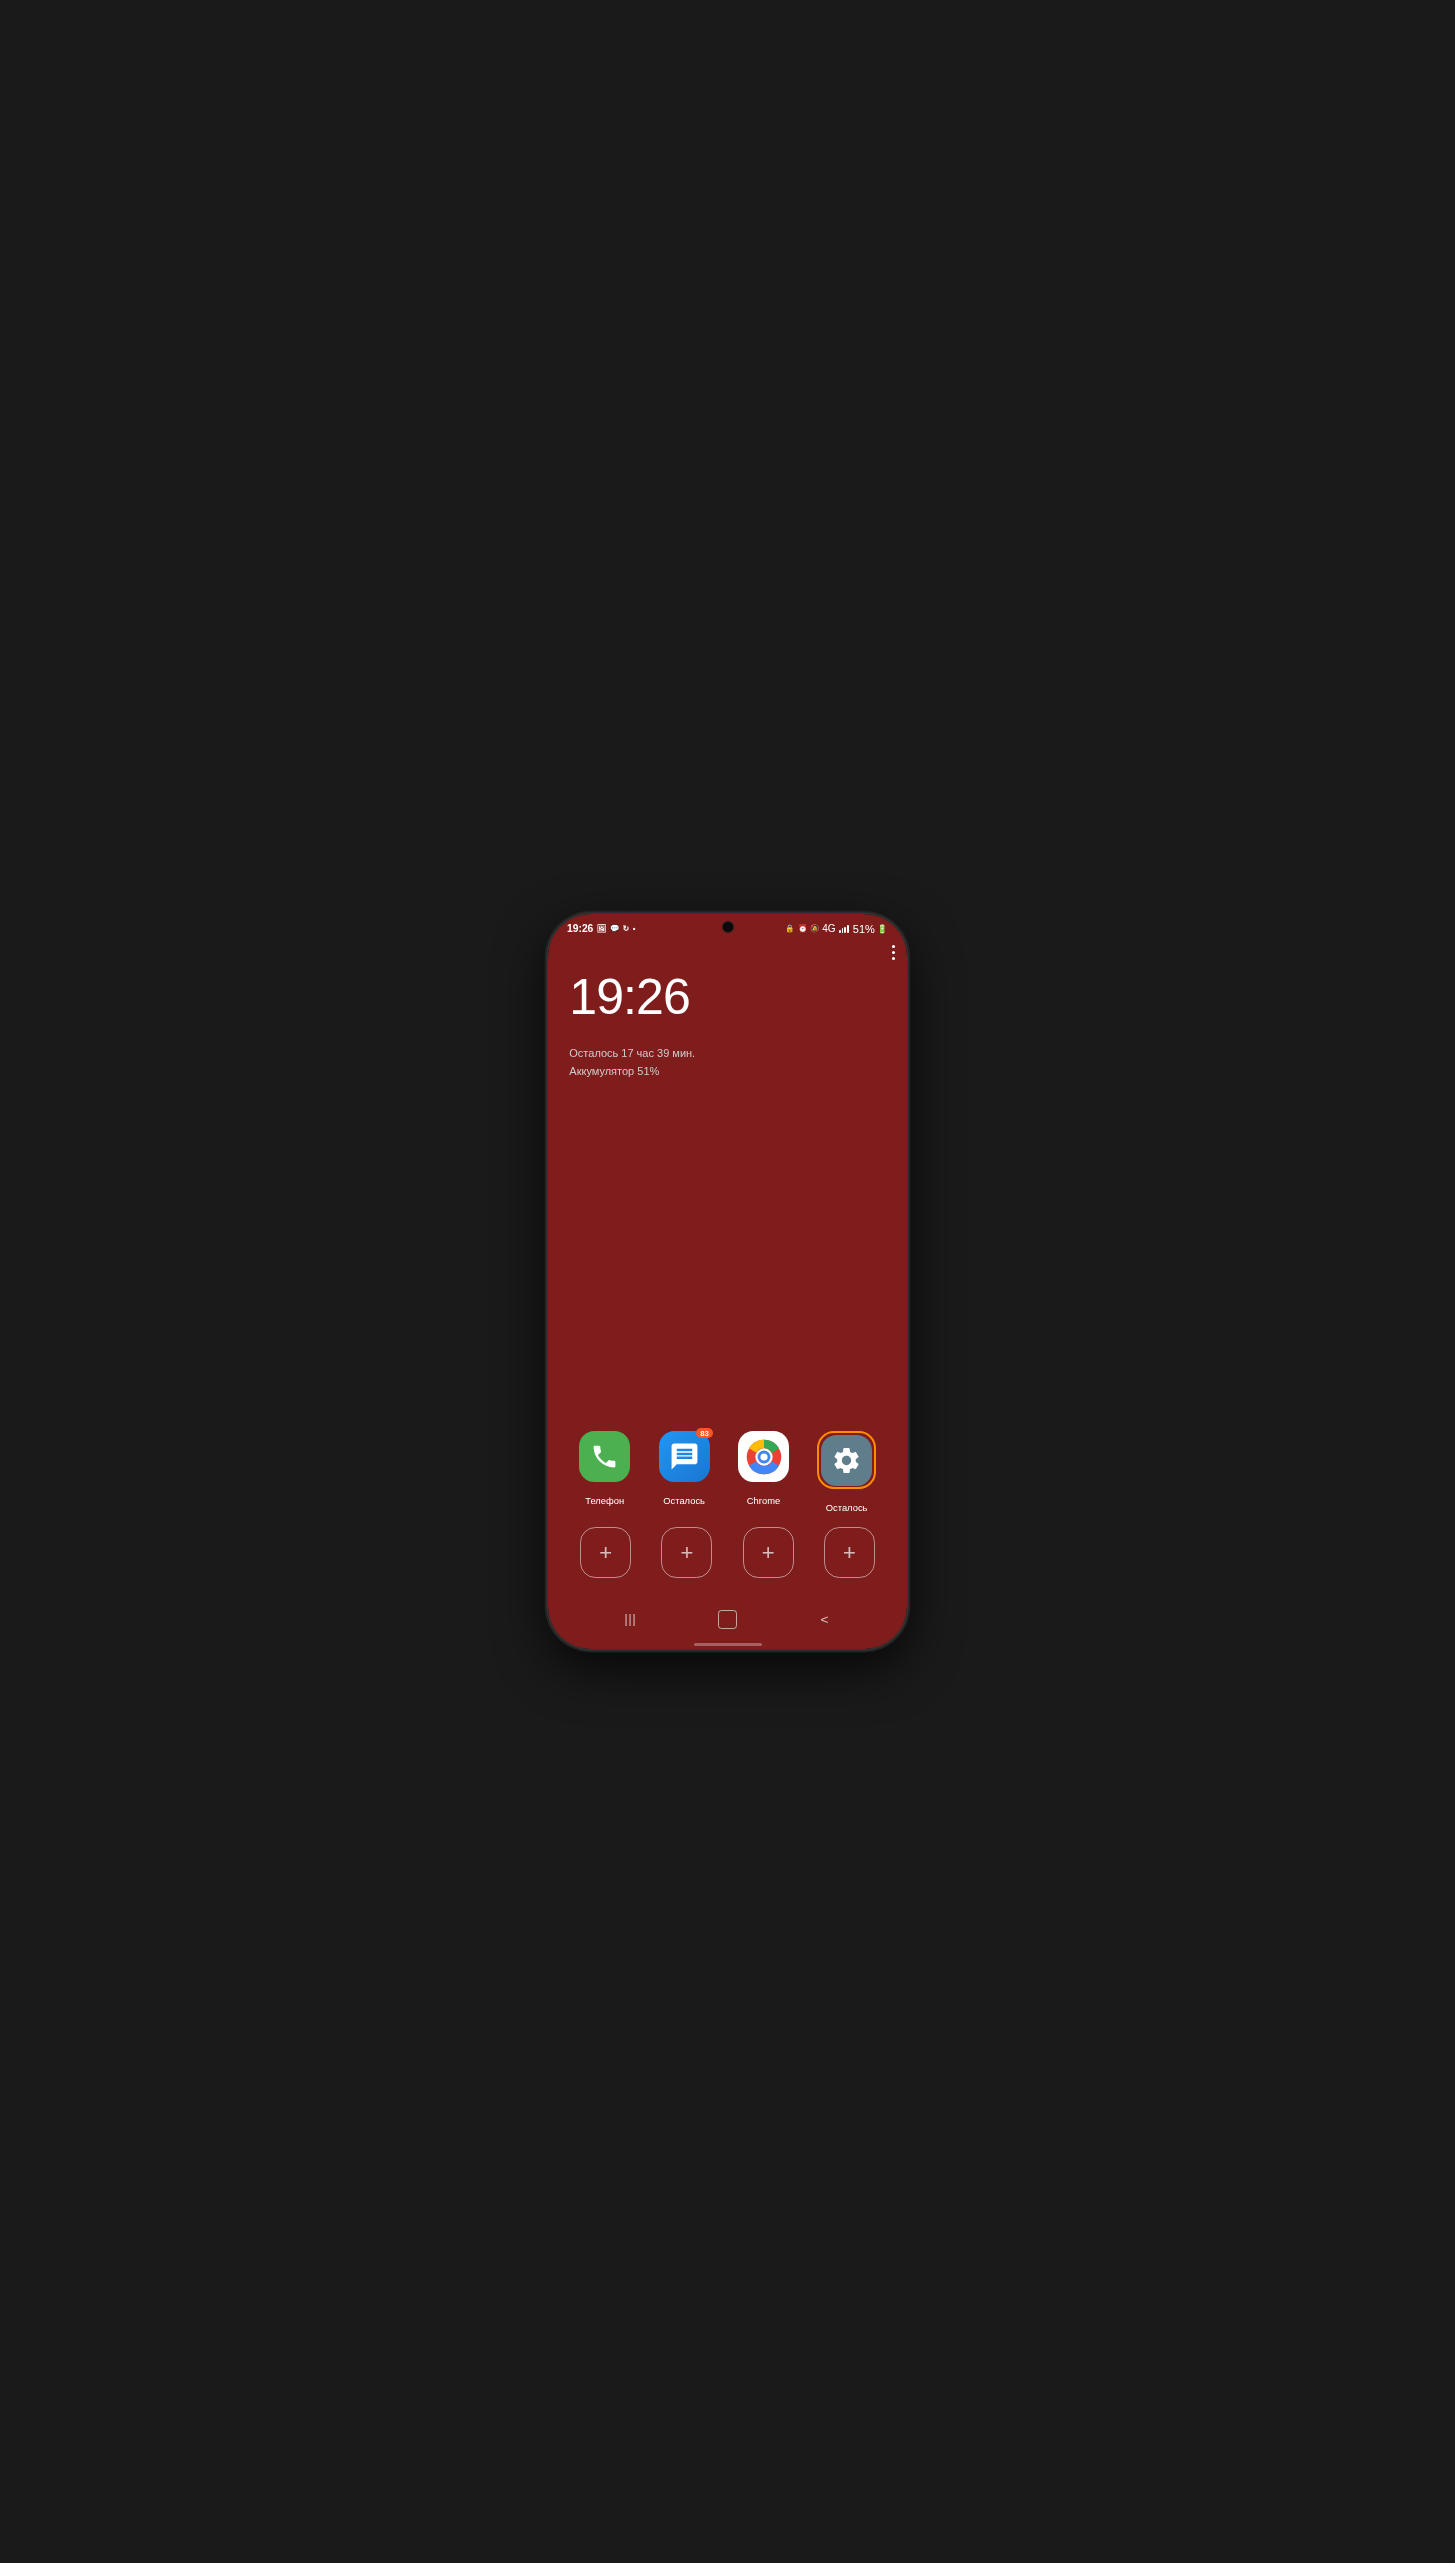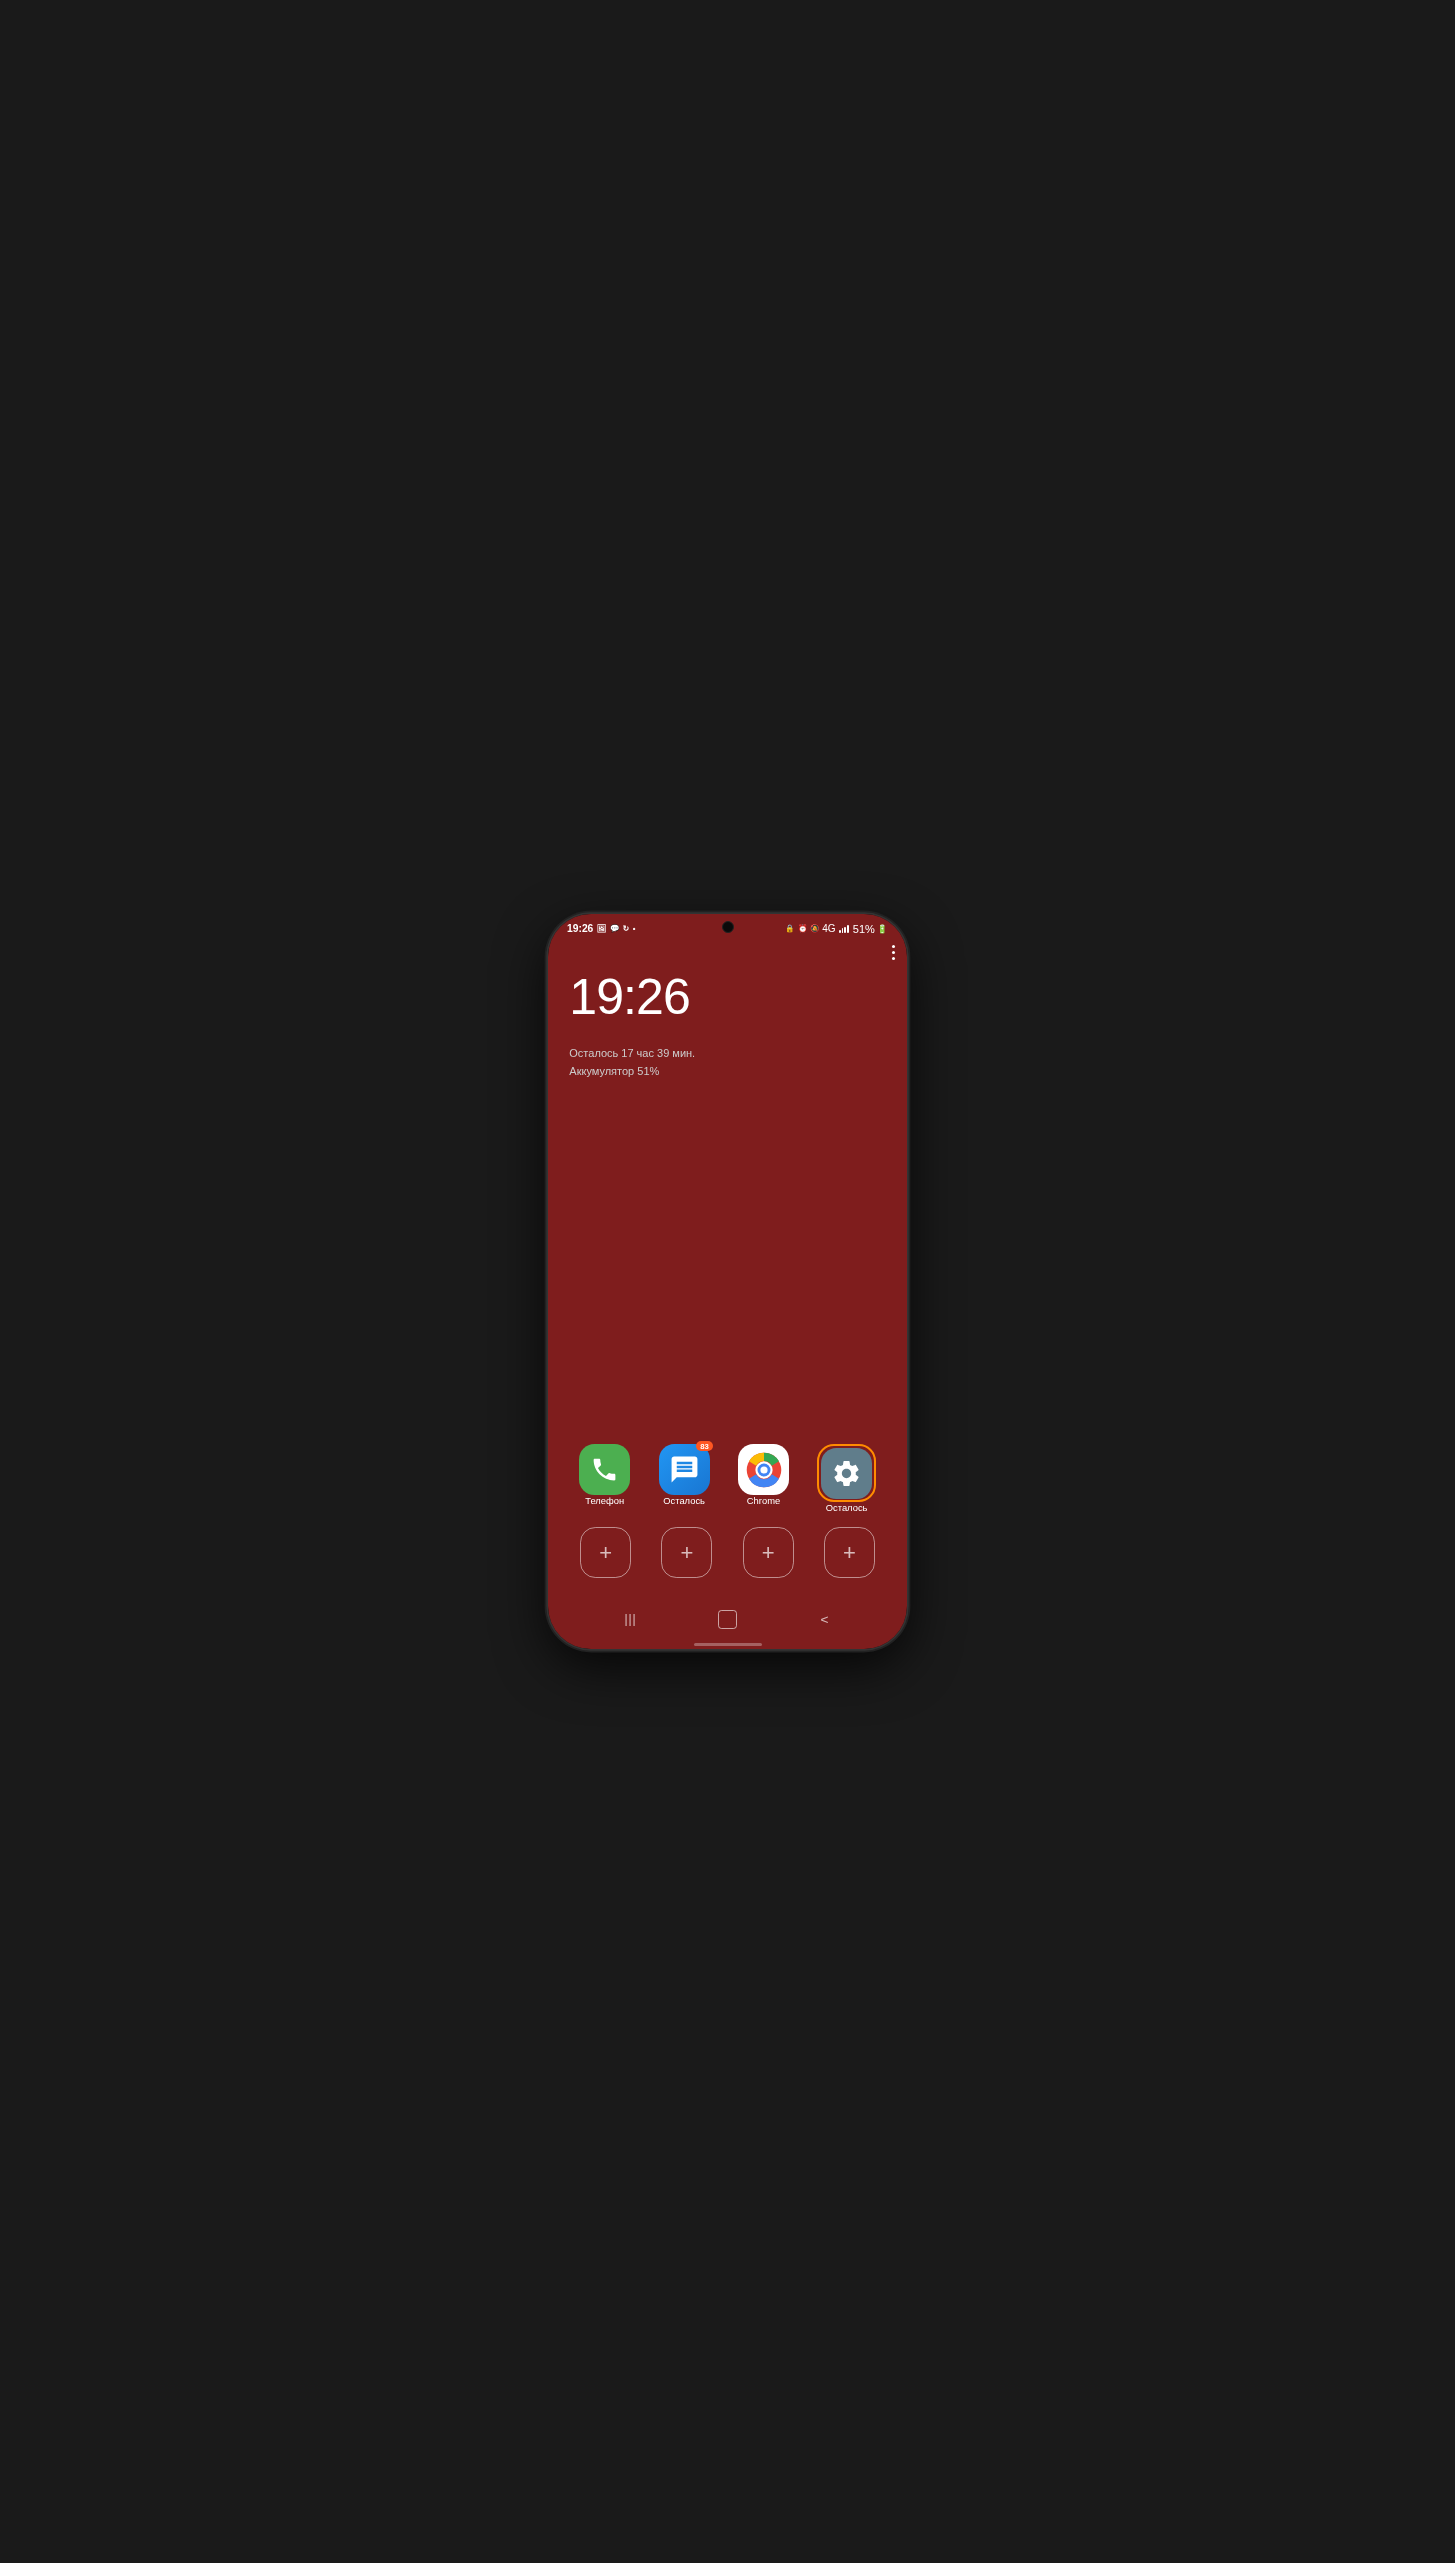--- a/index.html
+++ b/index.html
@@ -160,21 +160,21 @@
       display: flex;
       justify-content: space-around;
       align-items: flex-start;
       margin-bottom: 13.7px;
     }
 
     .app-item {
       display: flex;
       flex-direction: column;
       align-items: center;
-      gap: 0;
+      gap: 13px;
       cursor: pointer;
       position: relative;
     }
 
     .app-icon {
       width: 51px;
       height: 51px;
       border-radius: 15.4px;
       display: flex;
       align-items: center;

